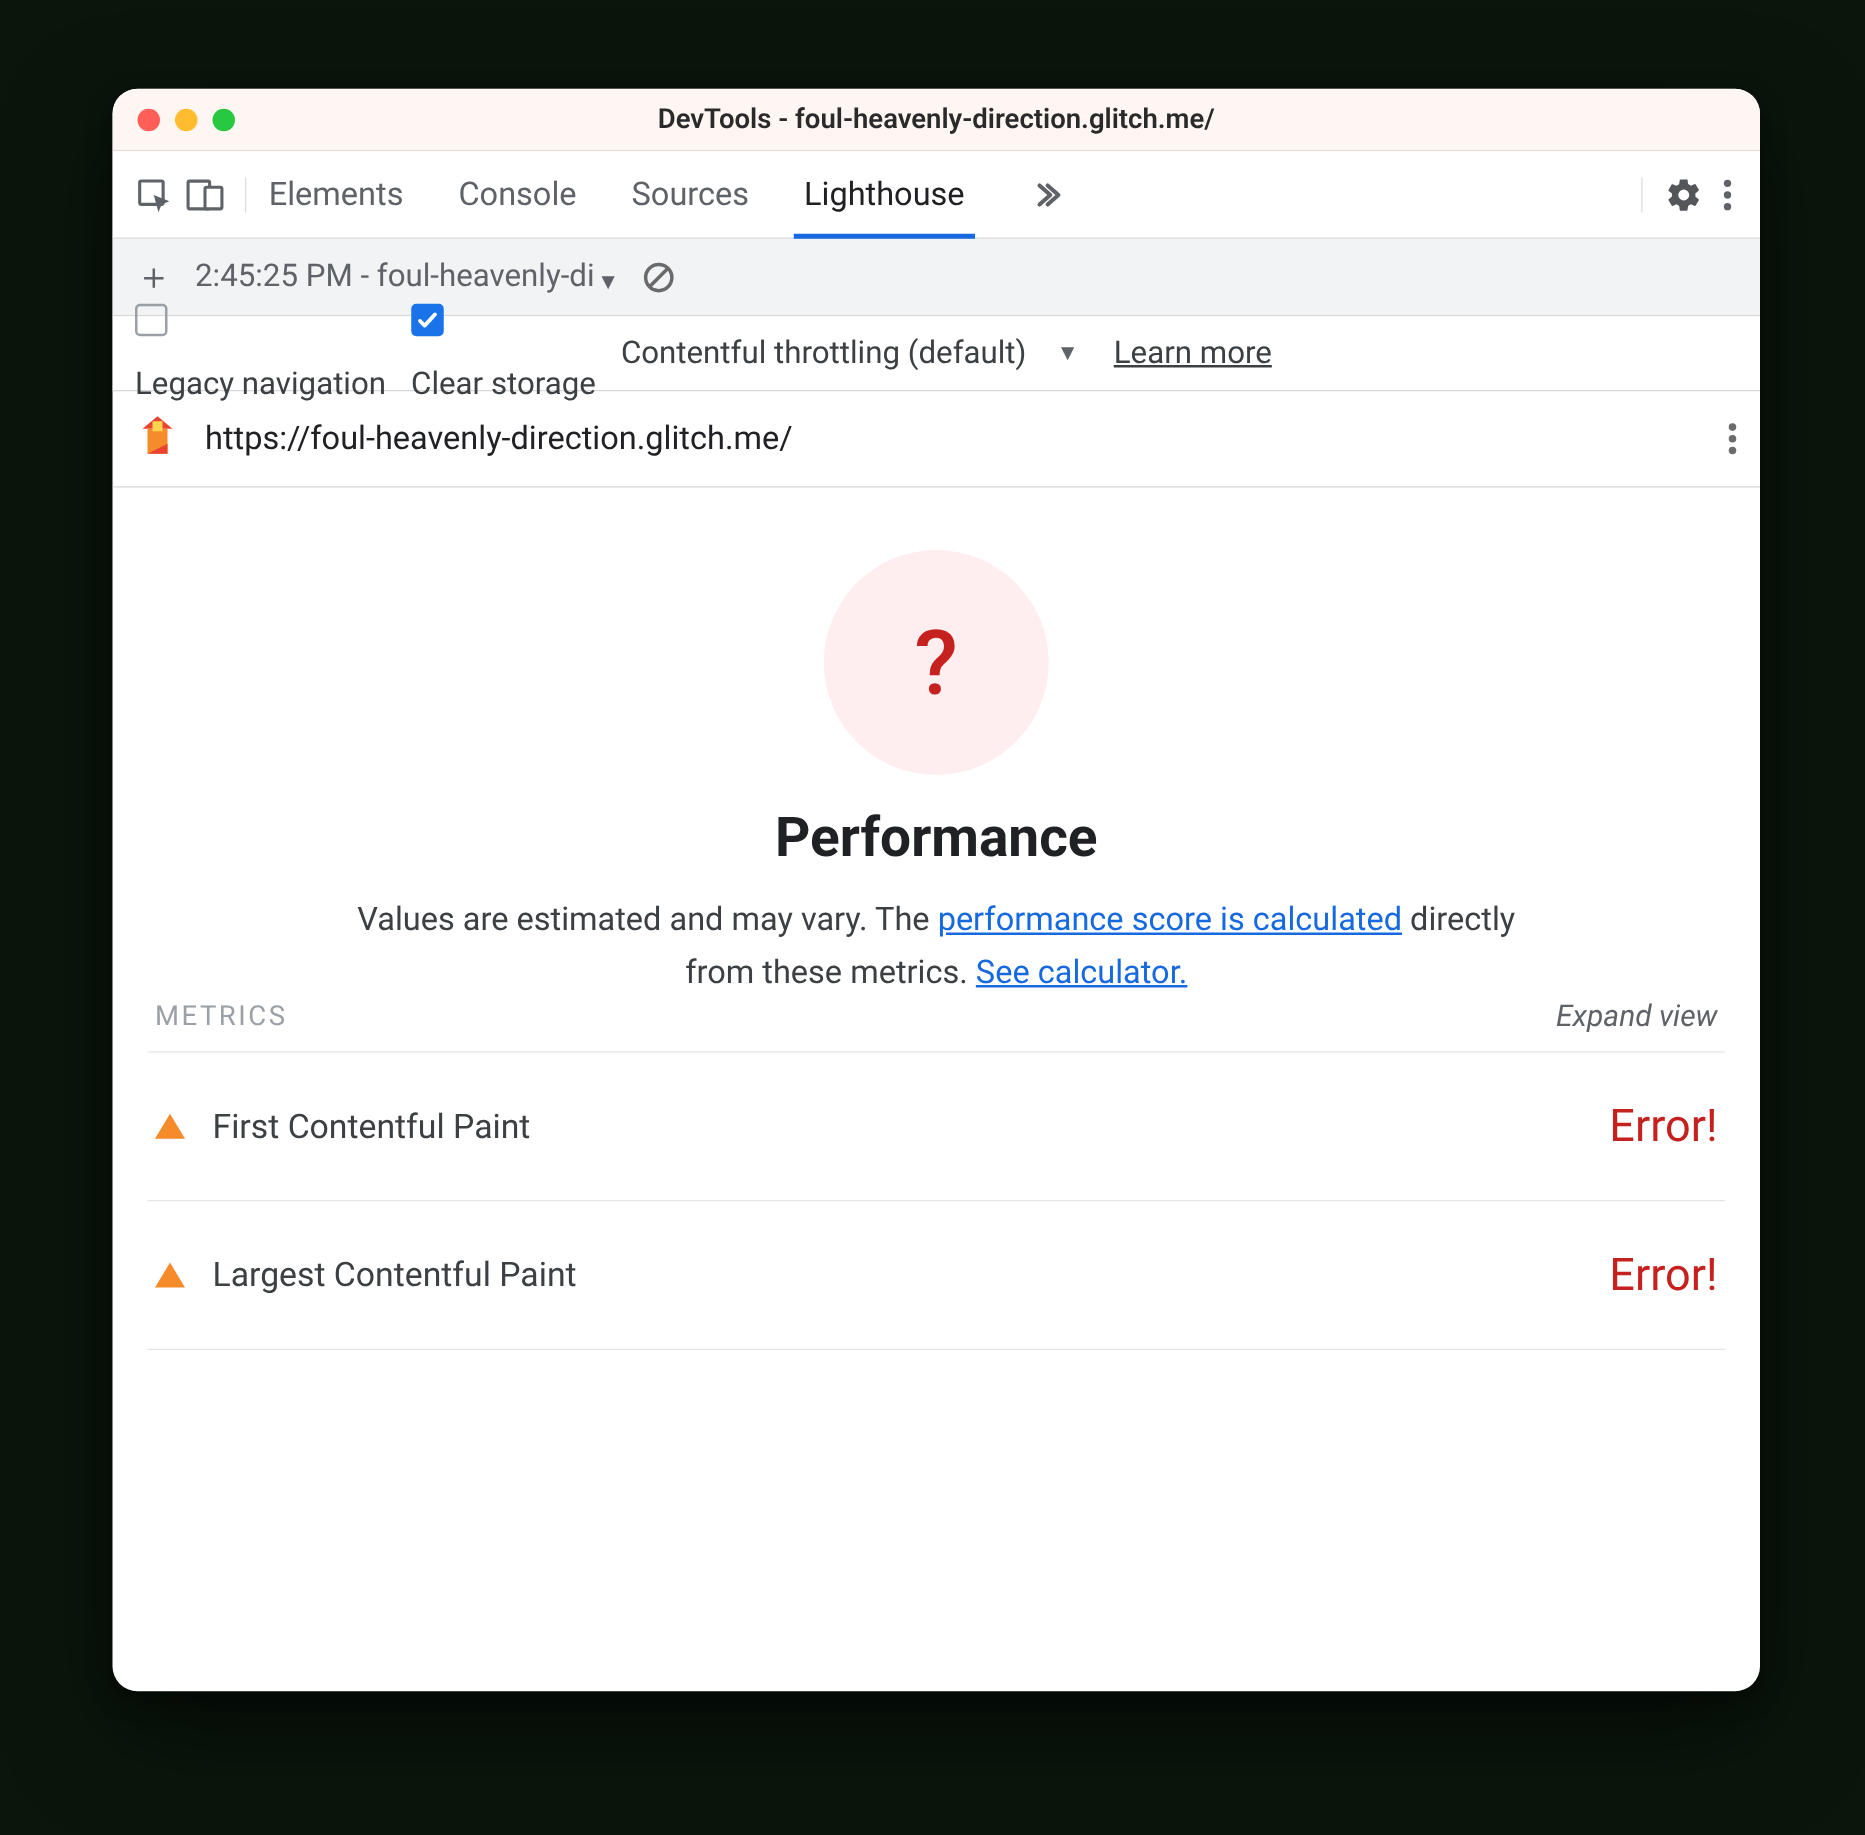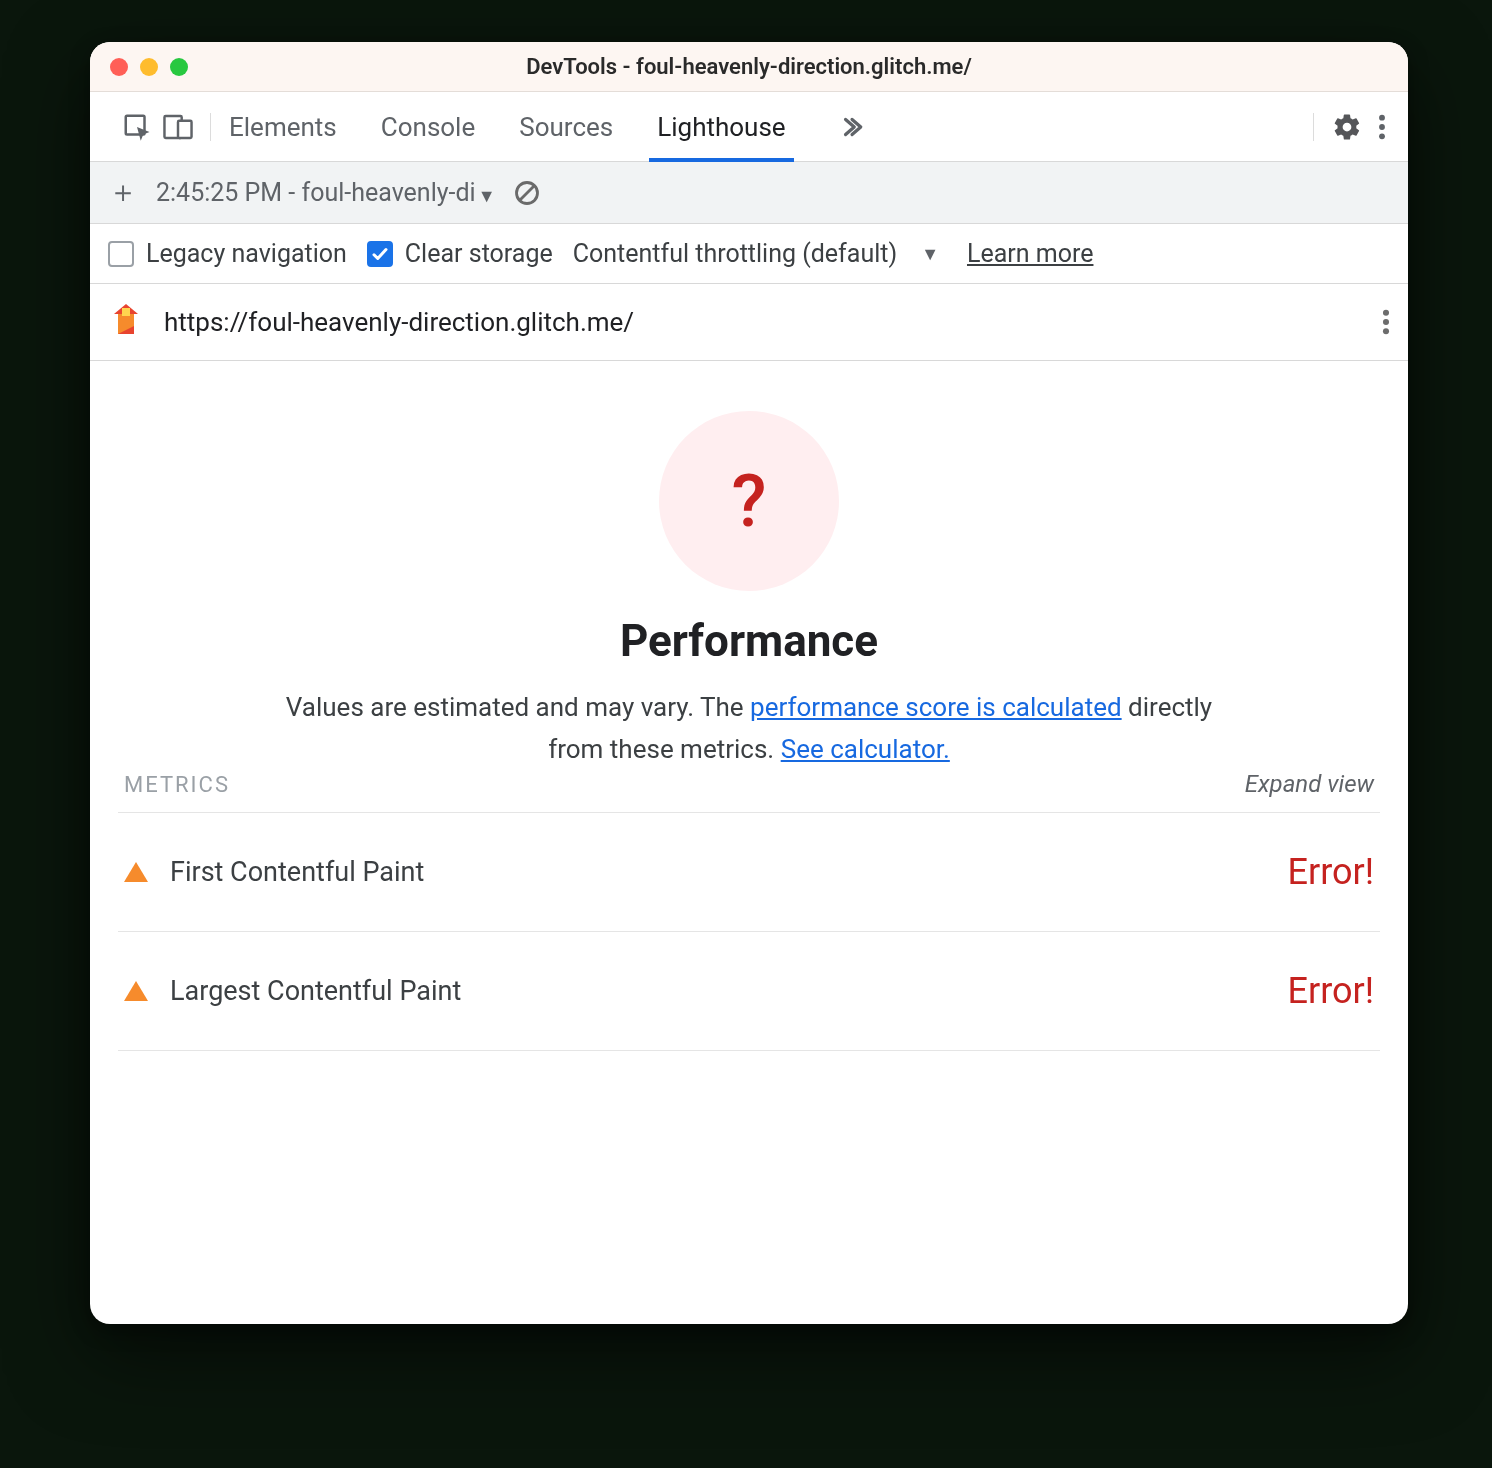--- a/index.html
+++ b/index.html
@@ -19,21 +19,21 @@
   html,body{margin:0;padding:0;}
   body{
     font-family:-apple-system,BlinkMacSystemFont,"Segoe UI",Roboto,Helvetica,Arial,sans-serif;
     background:#0a160c;
     width:1492px;height:1468px;
     position:relative;
   }
 
   .frame{
     position:absolute;
-    left:90px;top:42px;
+    left:90px;top:71px;
     width:1318px;height:1282px;
     background:#ffffff;
     border-radius:20px;
     box-shadow:0 30px 80px rgba(0,0,0,.55),0 6px 20px rgba(0,0,0,.35);
     overflow:hidden;
     display:flex;flex-direction:column;
     color:var(--text);
   }
 
   
@@ -55,21 +55,21 @@
     font-size:22px;font-weight:600;
     color:#2a2a2a;
     pointer-events:none;
   }
 
   
   .tabsrow{
     height:70px;
     border-bottom:1px solid var(--border);
     display:flex;align-items:center;
-    padding:0 14px 0 32px;
+    padding:0 14px 0 18px;
     position:relative;
     background:#fff;
   }
   .iconbtn{display:inline-flex;align-items:center;justify-content:center;}
   .tabsrow .left-icons{display:flex;align-items:center;gap:10px;}
   .vsep{width:1px;height:28px;background:#dcdcdc;margin:0 16px;}
   .tabs{display:flex;align-items:center;gap:40px;font-size:26px;color:var(--muted);}
   .tab{position:relative;padding:20px 2px;cursor:pointer;}
   .tab.active{color:#202124;}
   .tab.active::after{
@@ -92,21 +92,21 @@
   .caretdown{font-size:18px;color:var(--muted);}
   .clear-icon{color:#6a6a6a;}
 
   
   .optsrow{
     height:60px;border-bottom:1px solid var(--border);
     display:flex;align-items:center;gap:20px;padding:0 18px;
     font-size:25px;color:#3c4043;
     background:#fff;
   }
-  .chk{display:flex;align-items:center;gap:12px;}
+  .chk{display:flex;gap:24px;flex-direction:column;}
   .box{width:26px;height:26px;border-radius:4px;border:2px solid #9aa0a6;display:inline-flex;align-items:center;justify-content:center;}
   .box.checked{background:#1a73e8;border-color:#1a73e8;}
   .learn{color:#3c4043;text-decoration:underline;margin-left:8px;}
   .optsrow .caretdown{margin-left:4px;}
 
   
   .urlbar{
     display:flex;align-items:center;gap:20px;
     padding:18px 18px;border-bottom:1px solid var(--border);
     font-size:26px;color:var(--text);justify-content:flex-end;

